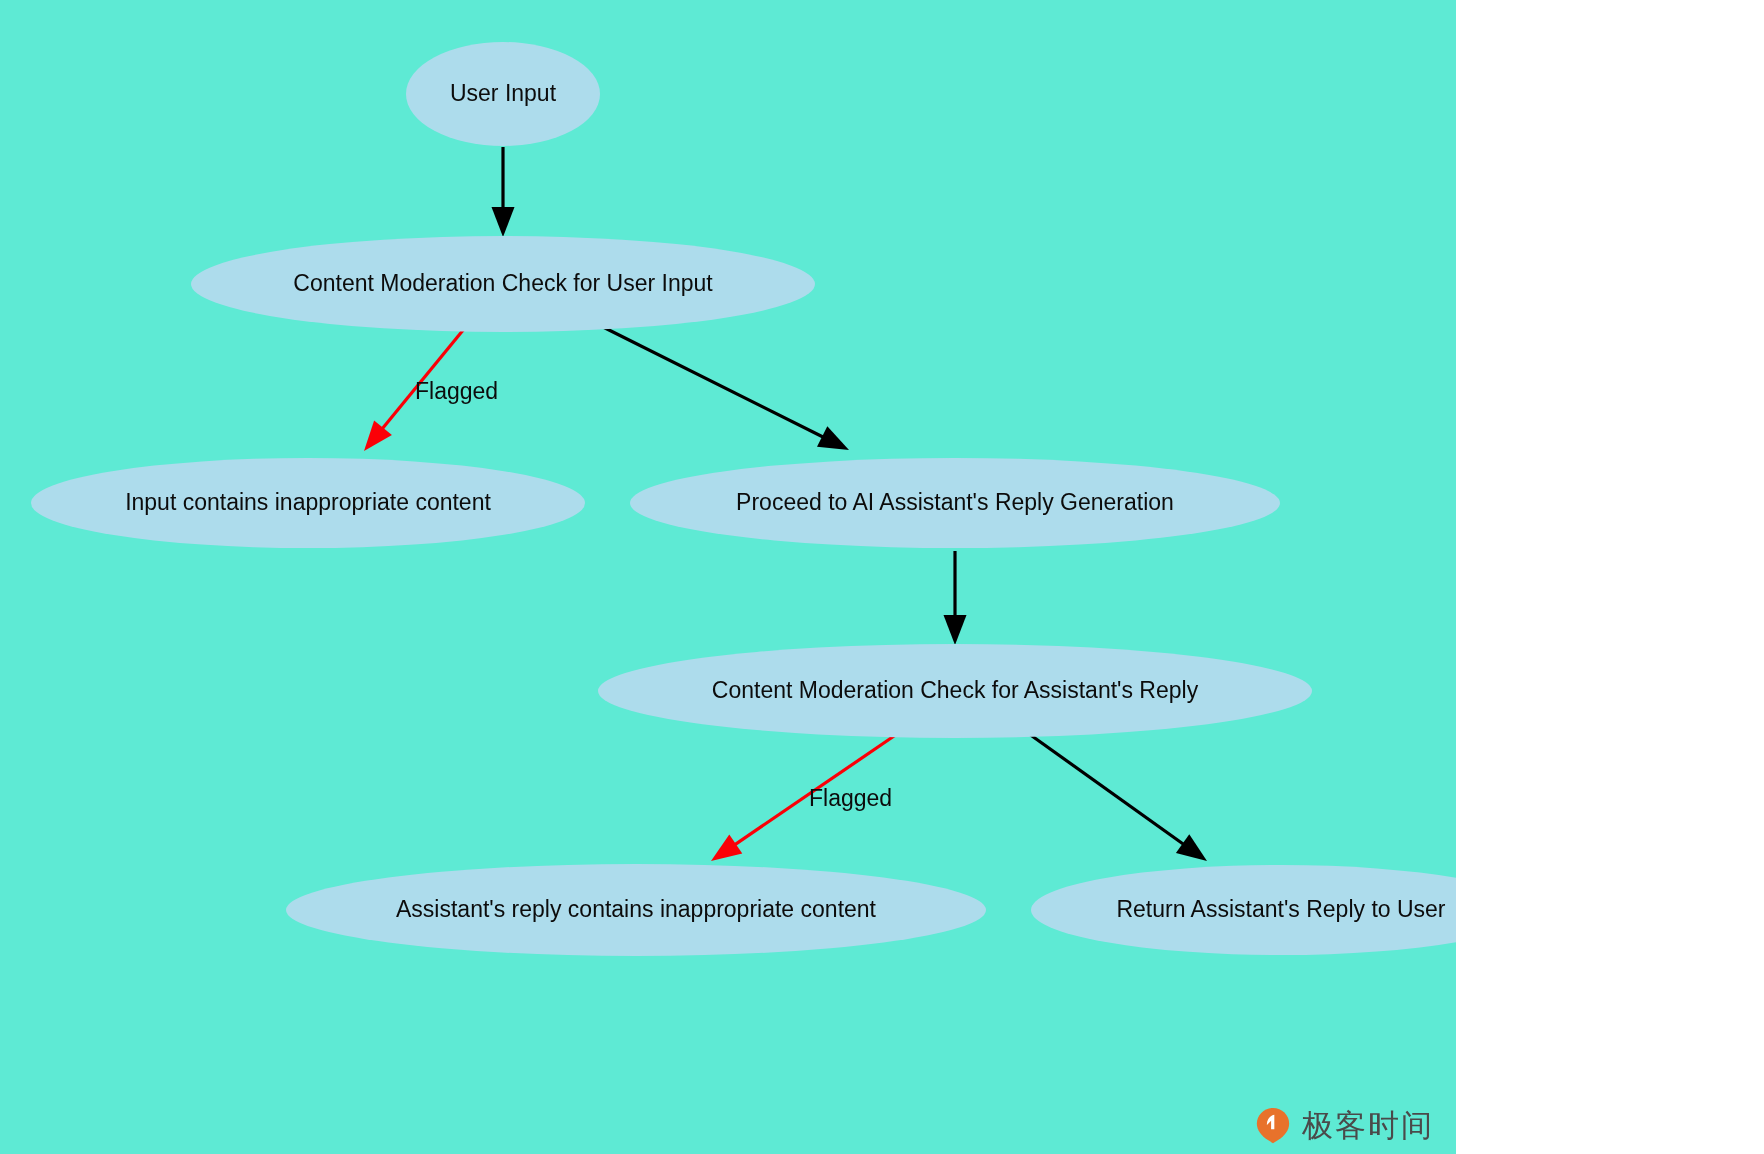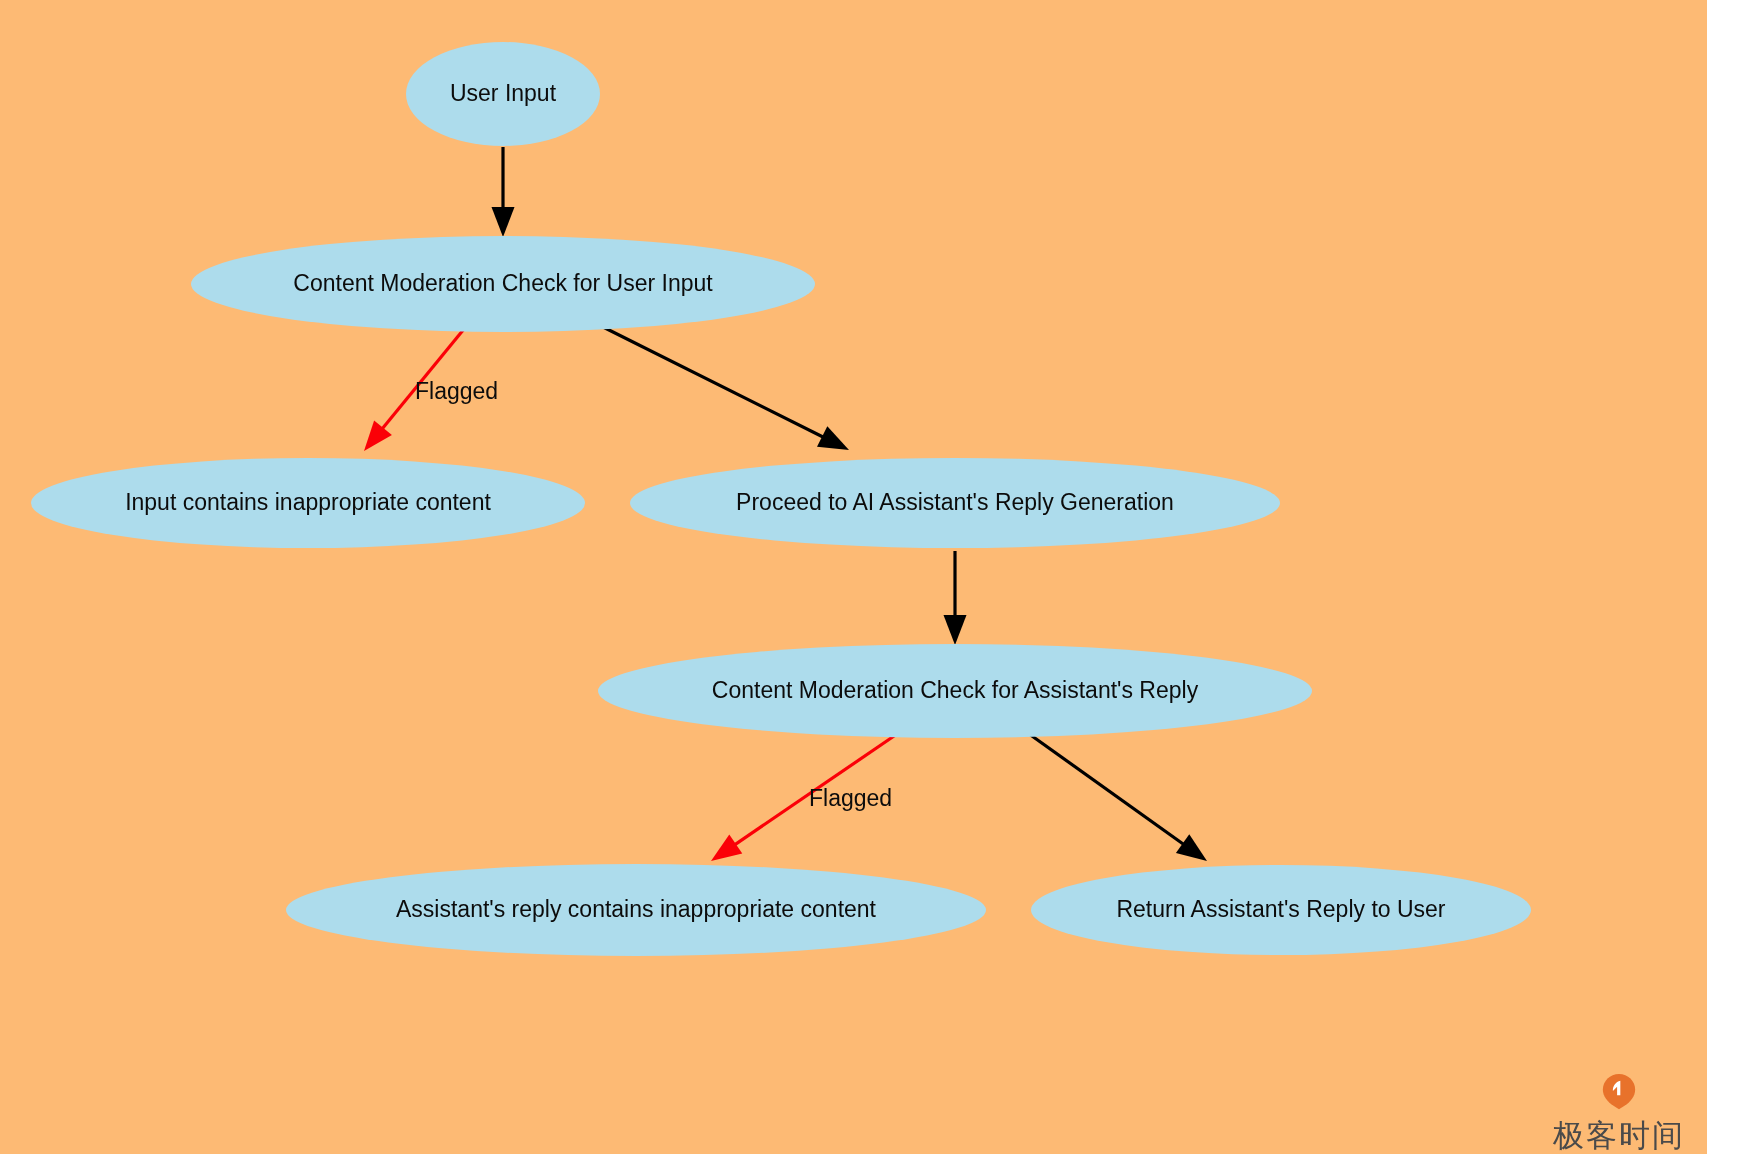--- a/index.html
+++ b/index.html
@@ -5,23 +5,23 @@
   html, body {
     margin: 0;
     padding: 0;
     background: #ffffff;
   }
   body {
     font-family: "Liberation Sans", sans-serif;
   }
   #canvas {
     position: relative;
-    width: 1707px;
+    width: 1456px;
     height: 1154px;
-    background: #fdba74;
+    background: #5eead4;
     overflow: hidden;
   }
   svg#flow {
     position: absolute;
     left: 0;
     top: 0;
     width: 1764px;
     height: 1154px;
     display: block;
   }
@@ -47,26 +47,25 @@
     font-family: "Liberation Sans", sans-serif;
     font-size: 23px;
     fill: #0c0c0c;
     text-anchor: start;
     dominant-baseline: middle;
   }
   
   #watermark {
     position: absolute;
     right: 22px;
-    bottom: 3px;
+    bottom: 10px;
     display: flex;
     align-items: center;
     gap: 10px;
     user-select: none;
-    flex-direction: column;
   }
   #watermark .mark-glyph {
     width: 38px;
     height: 38px;
     position: relative;
   }
   #watermark .mark-text {
     font-family: "Liberation Sans", sans-serif;
     font-size: 31px;
     letter-spacing: 2px;

